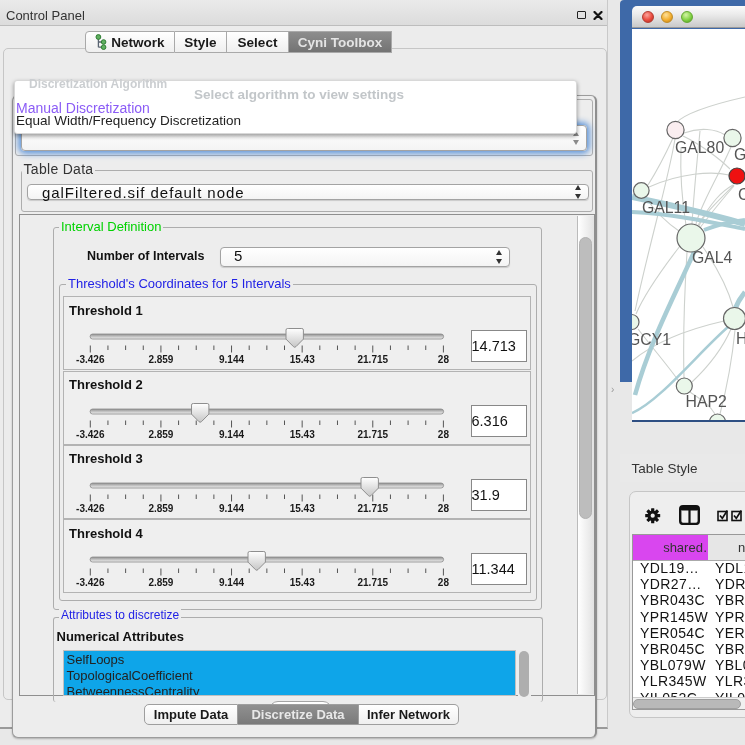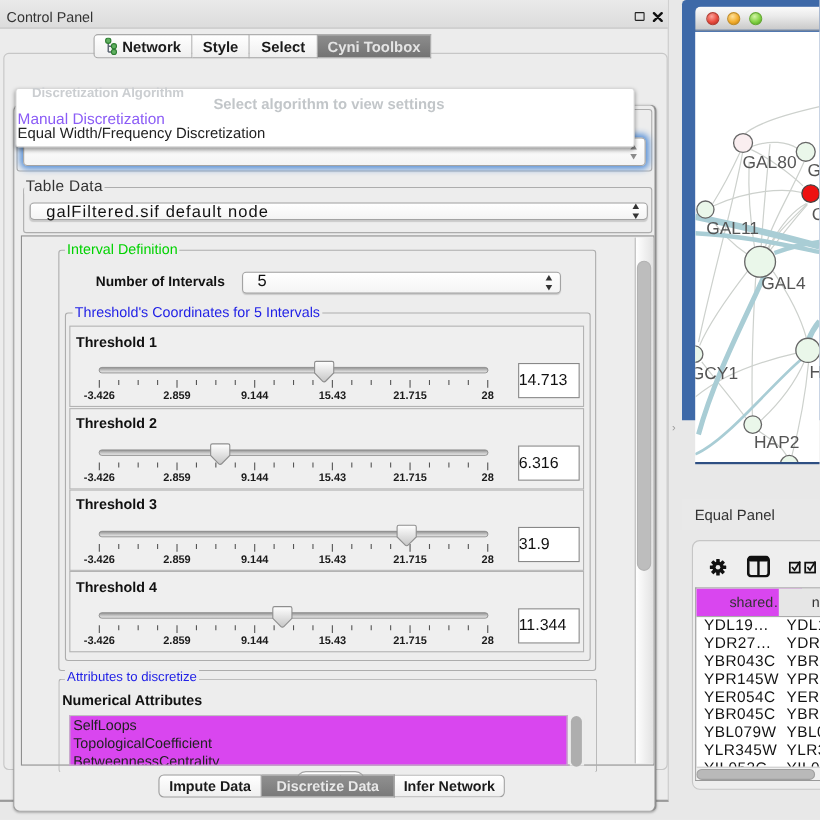--- a/index.html
+++ b/index.html
@@ -189,21 +189,21 @@
             <text x="379.4" y="65.5">28</text>
           </g>
     <path transform="translate(193,31.5)" d="M-6.8 0 h13.6 a1.6 1.6 0 0 1 1.6 1.6 v9 l-7.4 7.5 a1.8 1.8 0 0 1 -2.6 0 l-7.4 -7.5 v-9 a1.6 1.6 0 0 1 1.6 -1.6 z" fill="url(#thg)" stroke="#8e8e8e" stroke-width="1"></path>
    </svg>
    <div class="vbox">11.344</div>
   </div>
 
   <div class="tbox" style="left:39.5px;top:521px;width:490px;height:85px;border-bottom:none;"></div>
   <div class="tlab" style="left:46px;top:513px;color:#2222e6;font-size:12px;">Attributes to discretize</div>
   <div class="ab" style="left:43.5px;top:533px;font-size:13px;font-weight:bold;color:#111;">Numerical Attributes</div>
-  <div class="ab" style="left:50px;top:554px;width:453px;height:46px;background:#d946ef;border:1px solid #c0c0c0;font-size:13px;color:#222;line-height:16px;padding:1px 0 0 2.5px;overflow:hidden;">SelfLoops<br>TopologicalCoefficient<br>BetweennessCentrality</div>
+  <div class="ab" style="left:50px;top:554px;width:453px;height:46px;background:#0ea5e9;border:1px solid #c0c0c0;font-size:13px;color:#222;line-height:16px;padding:1px 0 0 2.5px;overflow:hidden;">SelfLoops<br>TopologicalCoefficient<br>BetweennessCentrality</div>
   <div class="ab" style="left:505px;top:554px;width:13px;height:46px;background:#ededed;"></div>
   <div class="ab" style="left:506px;top:555px;width:10px;height:46px;background:#aeaeae;border-radius:5px;"></div>
 
   <div class="ab" style="left:256px;top:605px;width:63px;height:18px;background:linear-gradient(#ffffff,#eeeeee);border:1px solid #a5a5a5;border-radius:9px;text-align:center;line-height:17.5px;font-size:14px;color:#111;">Apply</div>
  </div>
 
  <div id="popup">
   <div class="ab" style="left:14px;top:-4px;font-size:12px;font-weight:bold;color:#cbced1;background:transparent;">Discretization Algorithm</div>
   <div class="ab" style="left:179px;top:6px;font-size:13.5px;font-weight:bold;color:#c2c6c9;">Select algorithm to view settings</div>
   <div class="ab" style="left:1px;top:18.5px;font-size:14px;font-weight:normal;color:#8b5cf6;">Manual Discretization</div>
@@ -277,21 +277,21 @@
     <text x="692" y="262">GAL4</text>
     <text x="628" y="344">GCY1</text>
     <text x="736" y="343">H</text>
     <text x="685.5" y="406">HAP2</text>
    </g>
   </svg>
  </div>
  <div class="ab" style="left:12px;top:420px;width:113px;height:1.5px;background:#2e4f83;"></div>
 </div>
 <div id="tpbar">
-    <span class="t">Equal Panel</span>
+    <span class="t">Table Style</span>
   </div>
 <div id="tablepanel">
 
  <svg class="ab" style="left:14.5px;top:15.5px;" width="16" height="16" viewBox="0 0 16 16">
       <g fill="#111">
         <g transform="translate(7.7,7.7)">
           <rect x="-1.6" y="-7.5" width="3.2" height="15" rx="0.5"></rect>
           <rect x="-1.6" y="-7.5" width="3.2" height="15" rx="0.5" transform="rotate(45)"></rect>
           <rect x="-1.6" y="-7.5" width="3.2" height="15" rx="0.5" transform="rotate(90)"></rect>
           <rect x="-1.6" y="-7.5" width="3.2" height="15" rx="0.5" transform="rotate(135)"></rect>

